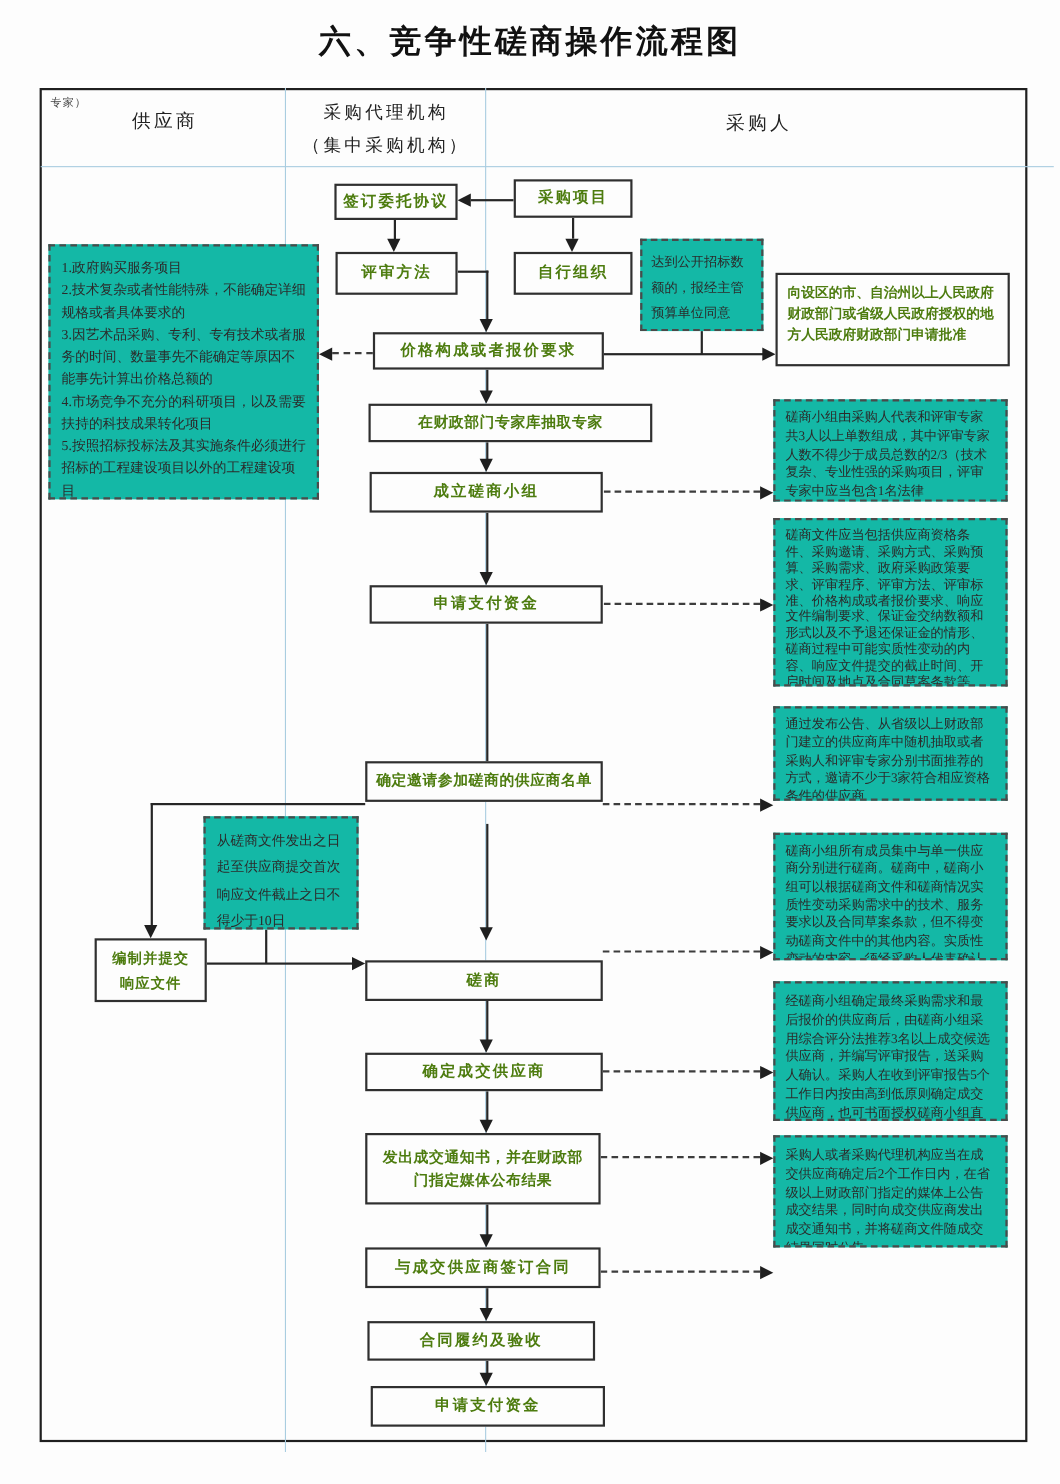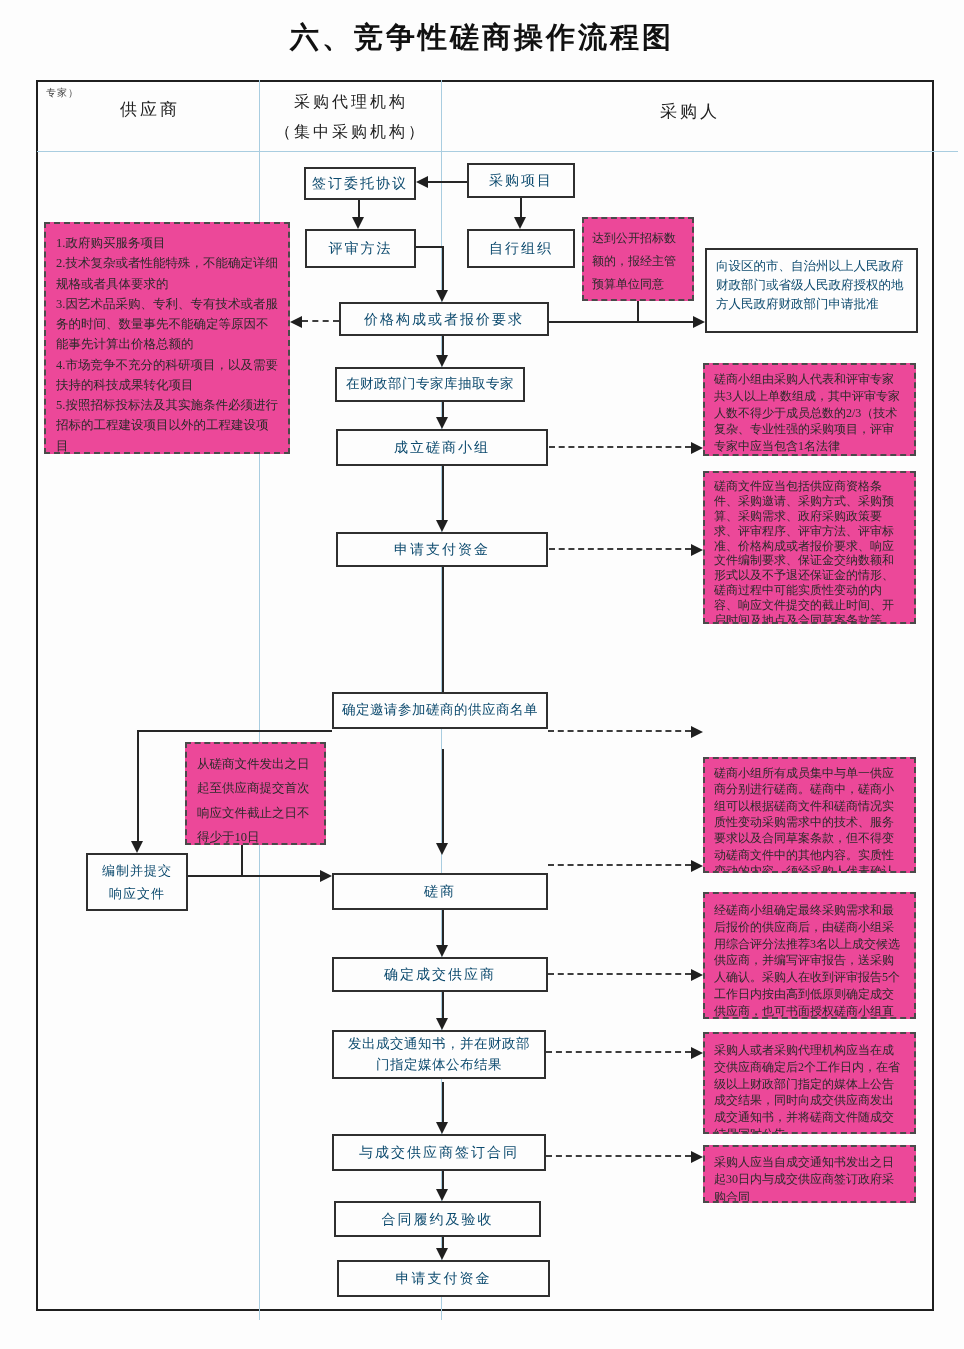--- a/index.html
+++ b/index.html
@@ -9,25 +9,25 @@
          font-family:"Liberation Sans",sans-serif;font-weight:700;font-size:29px;
          letter-spacing:3px;color:#111;}
   .corner{position:absolute;font-size:10px;color:#444;letter-spacing:1px;}
   .hdr{position:absolute;text-align:center;font-size:17px;letter-spacing:3px;color:#222;}
   .hdr .l2{margin-top:9px;}
   .frame{position:absolute;border:2px solid #1f1f1f;background:transparent;}
   .blueh{position:absolute;height:1px;background:#a9cde0;}
   .bluev{position:absolute;width:1px;background:#a9cde0;}
   .box{position:absolute;border:2px solid #2f2f2f;background:#fdfdfd;box-sizing:border-box;
        display:flex;flex-direction:column;align-items:center;justify-content:center;
-       text-align:center;font-size:14px;letter-spacing:2px;color:#0c4a6e;z-index:3;line-height:1.5;}
+       text-align:center;font-size:14px;letter-spacing:2px;color:#4d7c0f;z-index:3;line-height:1.5;font-weight:bold;}
   .box.tight{font-size:13.5px;letter-spacing:0.5px;}
   .box.note{display:block;text-align:left;letter-spacing:0;font-size:12.5px;
             line-height:1.62;padding:7px 9px;}
-  .dashed{position:absolute;border:2px dashed #4a4a4a;background:#ec4899;box-sizing:border-box;
+  .dashed{position:absolute;border:2px dashed #4a4a4a;background:#14b8a6;box-sizing:border-box;
           font-size:12px;letter-spacing:0;color:#2b2b2b;text-align:left;overflow:hidden;z-index:2;}
   .hl{position:absolute;height:2px;background:#262626;z-index:1;}
   .vl{position:absolute;width:2px;background:#262626;z-index:1;}
   .dhl{position:absolute;height:0;border-top:2px dashed #3d3d3d;z-index:1;}
   .ah{position:absolute;width:0;height:0;z-index:2;}
   .ah.down{border-left:6px solid transparent;border-right:6px solid transparent;border-top:12px solid #1f1f1f;}
   .ah.right{border-top:6px solid transparent;border-bottom:6px solid transparent;border-left:12px solid #1f1f1f;}
   .ah.left{border-top:6px solid transparent;border-bottom:6px solid transparent;border-right:12px solid #1f1f1f;}
 </style>
 </head>
@@ -122,45 +122,45 @@
   <div class="ah down" style="left:436px;top:1189px;"></div>
 
   <div class="vl" style="left:442px;top:1237px;height:13px;"></div>
   <div class="ah down" style="left:436px;top:1248px;"></div>
 
   <div class="box" style="left:304px;top:167px;width:112px;height:33px;">签订委托协议</div>
   <div class="box" style="left:467px;top:163px;width:108px;height:35px;">采购项目</div>
   <div class="box" style="left:305px;top:229px;width:111px;height:39px;">评审方法</div>
   <div class="box" style="left:467px;top:229px;width:108px;height:39px;">自行组织</div>
   <div class="box" style="left:339px;top:302px;width:210px;height:34px;">价格构成或者报价要求</div>
-  <div class="box tight" style="left:335px;top:367px;width:190px;height:35px;">在财政部门专家库抽取专家</div>
+  <div class="box tight" style="left:335px;top:367px;width:258px;height:35px;">在财政部门专家库抽取专家</div>
   <div class="box" style="left:336px;top:429px;width:212px;height:37px;">成立磋商小组</div>
   <div class="box" style="left:336px;top:532px;width:212px;height:35px;">申请支付资金</div>
   <div class="box tight" style="left:332px;top:692px;width:216px;height:37px;">确定邀请参加磋商的供应商名单</div>
   <div class="box" style="left:332px;top:873px;width:216px;height:37px;">磋商</div>
   <div class="box" style="left:332px;top:957px;width:216px;height:35px;">确定成交供应商</div>
-  <div class="box tight" style="left:332px;top:1030px;width:214px;height:49px;line-height:1.55;padding:0 8px;">发出成交通知书，并在财政部门指定媒体公布结果</div>
+  <div class="box tight" style="left:332px;top:1030px;width:214px;height:65px;line-height:1.55;padding:0 8px;">发出成交通知书，并在财政部门指定媒体公布结果</div>
   <div class="box" style="left:332px;top:1134px;width:214px;height:37px;">与成交供应商签订合同</div>
   <div class="box" style="left:334px;top:1201px;width:207px;height:36px;">合同履约及验收</div>
   <div class="box" style="left:337px;top:1260px;width:213px;height:37px;">申请支付资金</div>
   <div class="box" style="left:86px;top:853px;width:102px;height:58px;font-size:13px;letter-spacing:1px;line-height:1.8;">
     <div>编制并提交</div>
     <div>响应文件</div>
   </div>
   <div class="box note" style="left:705px;top:248px;width:213px;height:85px;font-size:12.5px;line-height:1.52;">向设区的市、自治州以上人民政府财政部门或省级人民政府授权的地方人民政府财政部门申请批准</div>
 
   <div class="dashed" style="left:44px;top:222px;width:246px;height:232px;padding:9px 10px;font-size:12.5px;line-height:1.62;">
     <div>1.政府购买服务项目</div>
     <div>2.技术复杂或者性能特殊，不能确定详细规格或者具体要求的</div>
     <div>3.因艺术品采购、专利、专有技术或者服务的时间、数量事先不能确定等原因不能事先计算出价格总额的</div>
     <div>4.市场竞争不充分的科研项目，以及需要扶持的科技成果转化项目</div>
     <div>5.按照招标投标法及其实施条件必须进行招标的工程建设项目以外的工程建设项目</div>
   </div>
   <div class="dashed" style="left:582px;top:217px;width:112px;height:84px;padding:8px 8px;line-height:1.9;">达到公开招标数额的，报经主管预算单位同意</div>
   <div class="dashed" style="left:703px;top:363px;width:213px;height:93px;padding:6px 9px;line-height:1.4;">磋商小组由采购人代表和评审专家共3人以上单数组成，其中评审专家人数不得少于成员总数的2/3（技术复杂、专业性强的采购项目，评审专家中应当包含1名法律</div>
   <div class="dashed" style="left:703px;top:471px;width:213px;height:153px;padding:6px 9px;line-height:1.24;">磋商文件应当包括供应商资格条件、采购邀请、采购方式、采购预算、采购需求、政府采购政策要求、评审程序、评审方法、评审标准、价格构成或者报价要求、响应文件编制要求、保证金交纳数额和形式以及不予退还保证金的情形、磋商过程中可能实质性变动的内容、响应文件提交的截止时间、开启时间及地点及合同草案条款等</div>
+  <div class="dashed" style="left:703px;top:642px;width:213px;height:86px;padding:6px 9px;line-height:1.36;">通过发布公告、从省级以上财政部门建立的供应商库中随机抽取或者采购人和评审专家分别书面推荐的方式，邀请不少于3家符合相应资格条件的供应商</div>
   <div class="dashed" style="left:703px;top:757px;width:213px;height:116px;padding:6px 9px;line-height:1.36;">磋商小组所有成员集中与单一供应商分别进行磋商。磋商中，磋商小组可以根据磋商文件和磋商情况实质性变动采购需求中的技术、服务要求以及合同草案条款，但不得变动磋商文件中的其他内容。实质性变动的内容，须经采购人代表确认</div>
   <div class="dashed" style="left:703px;top:892px;width:213px;height:127px;padding:8px 9px;line-height:1.4;">经磋商小组确定最终采购需求和最后报价的供应商后，由磋商小组采用综合评分法推荐3名以上成交候选供应商，并编写评审报告，送采购人确认。采购人在收到评审报告5个工作日内按由高到低原则确定成交供应商，也可书面授权磋商小组直接确定</div>
   <div class="dashed" style="left:703px;top:1032px;width:213px;height:102px;padding:8px 9px;line-height:1.4;">采购人或者采购代理机构应当在成交供应商确定后2个工作日内，在省级以上财政部门指定的媒体上公告成交结果，同时向成交供应商发出成交通知书，并将磋商文件随成交结果同时公告</div>
-  <div class="dashed" style="left:703px;top:1145px;width:213px;height:58px;padding:7px 9px;line-height:1.45;">采购人应当自成交通知书发出之日起30日内与成交供应商签订政府采购合同</div>
   <div class="dashed" style="left:185px;top:742px;width:141px;height:103px;padding:8px 10px;font-size:12.5px;line-height:1.95;">从磋商文件发出之日起至供应商提交首次响应文件截止之日不得少于10日</div>
 
 </div>
 
 </body></html>

